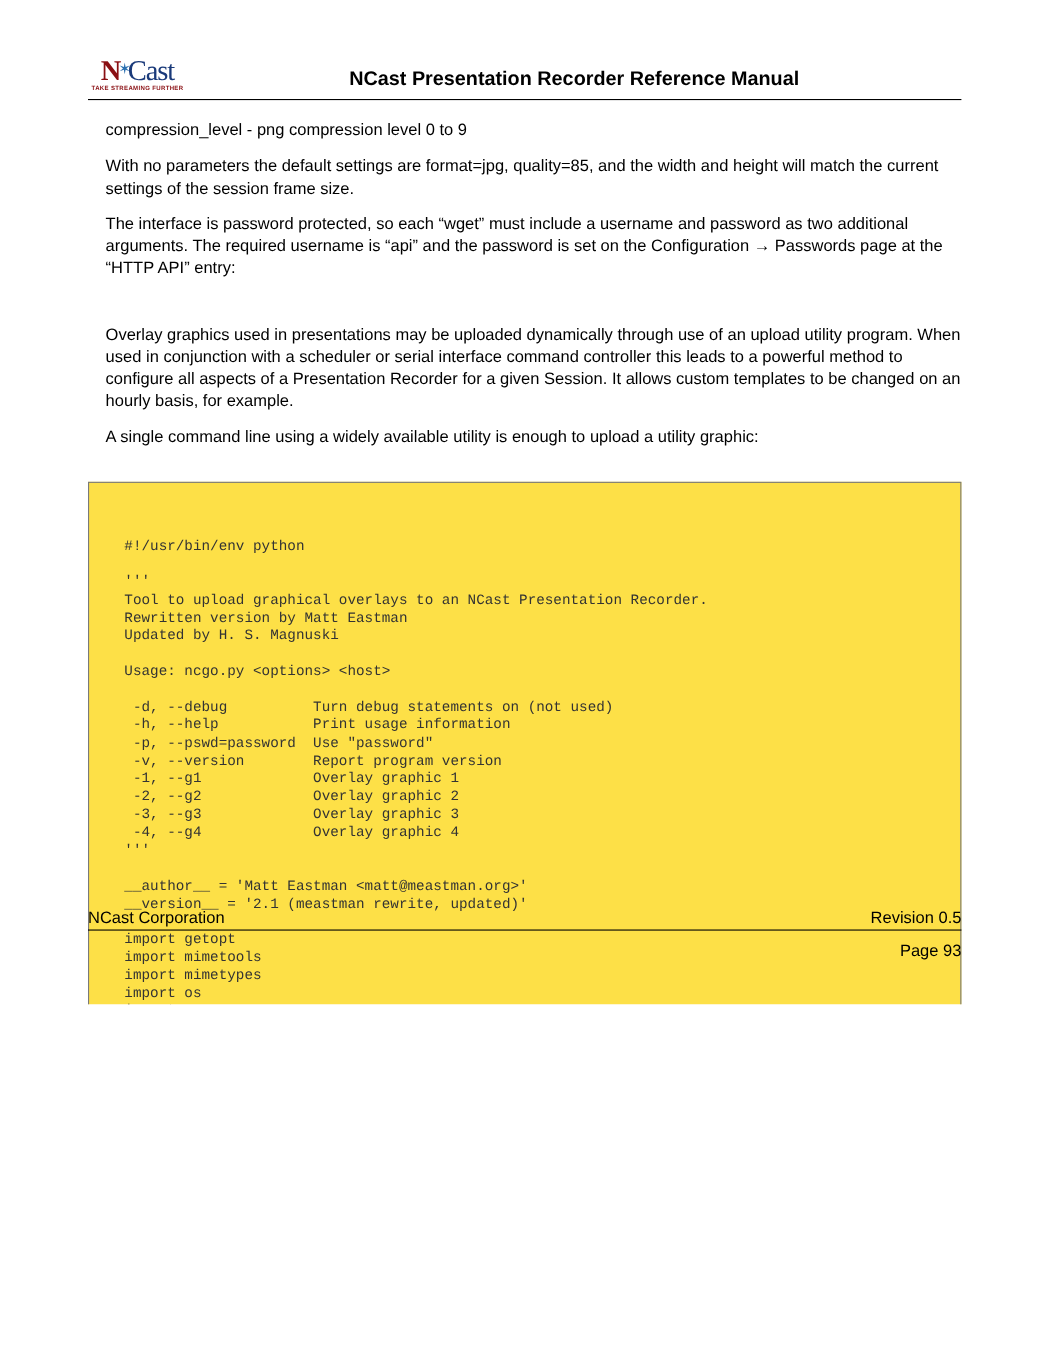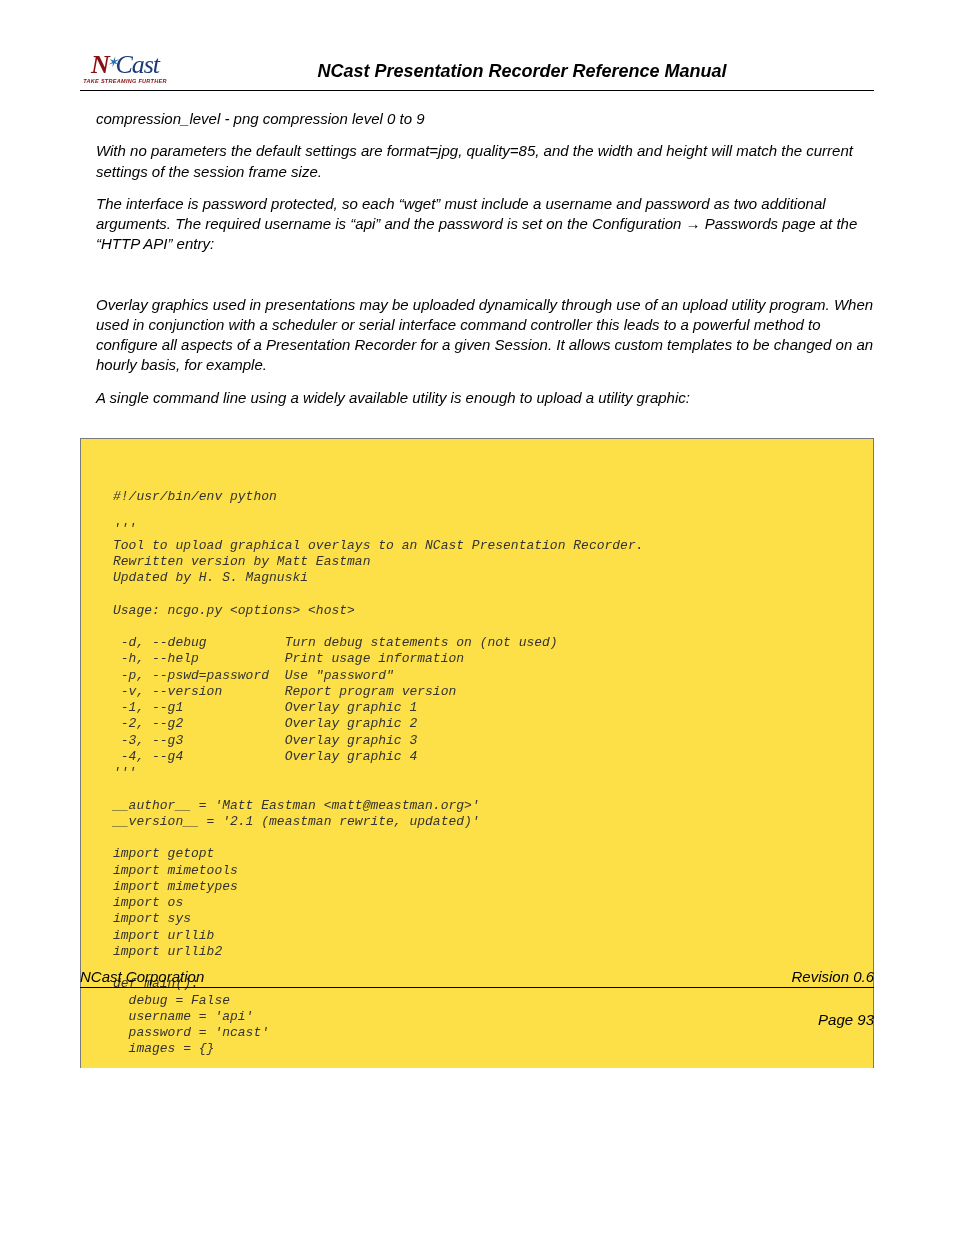--- a/index.html
+++ b/index.html
@@ -5,25 +5,24 @@
   body {
     margin: 0;
     padding: 0;
     background: #fff;
     font-family: Arial, Helvetica, sans-serif;
     font-size: 15px;
     color: #000;
   }
   .page {
     width: 954px;
-    height: 1068px;
+    height: 913px;
     box-sizing: border-box;
     padding: 50px 80px 40px 80px;
     position: relative;
-    font-style: italic;
   }
   .header-row {
     display: flex;
     align-items: flex-end;
     border-bottom: 1.5px solid #000;
     padding-bottom: 6px;
     margin-bottom: 18px;
   }
   .logo {
     width: 90px;
@@ -88,21 +87,21 @@
   }
   .footer-row {
     display: flex;
     justify-content: space-between;
     border-bottom: 1px solid #000;
     padding-bottom: 2px;
     font-size: 15px;
   }
   .page-num {
     text-align: right;
-    margin-top: 23px;
+    margin-top: 10px;
     font-size: 15px;
   }
 </style>
 </head>
 <body>
 
 <div class="page">
 
   <div class="header-row">
     <div class="logo">
@@ -154,18 +153,18 @@
 def main():
   debug = False
   username = 'api'
   password = 'ncast'
   images = {}</div>
   </div>
 
   <div class="footer">
     <div class="footer-row">
       <span>NCast Corporation</span>
-      <span>Revision 0.6</span>
+      <span>Revision 0.5</span>
     </div>
     <div class="page-num">Page 93</div>
   </div>
 
 </div>
 
 </body></html>

